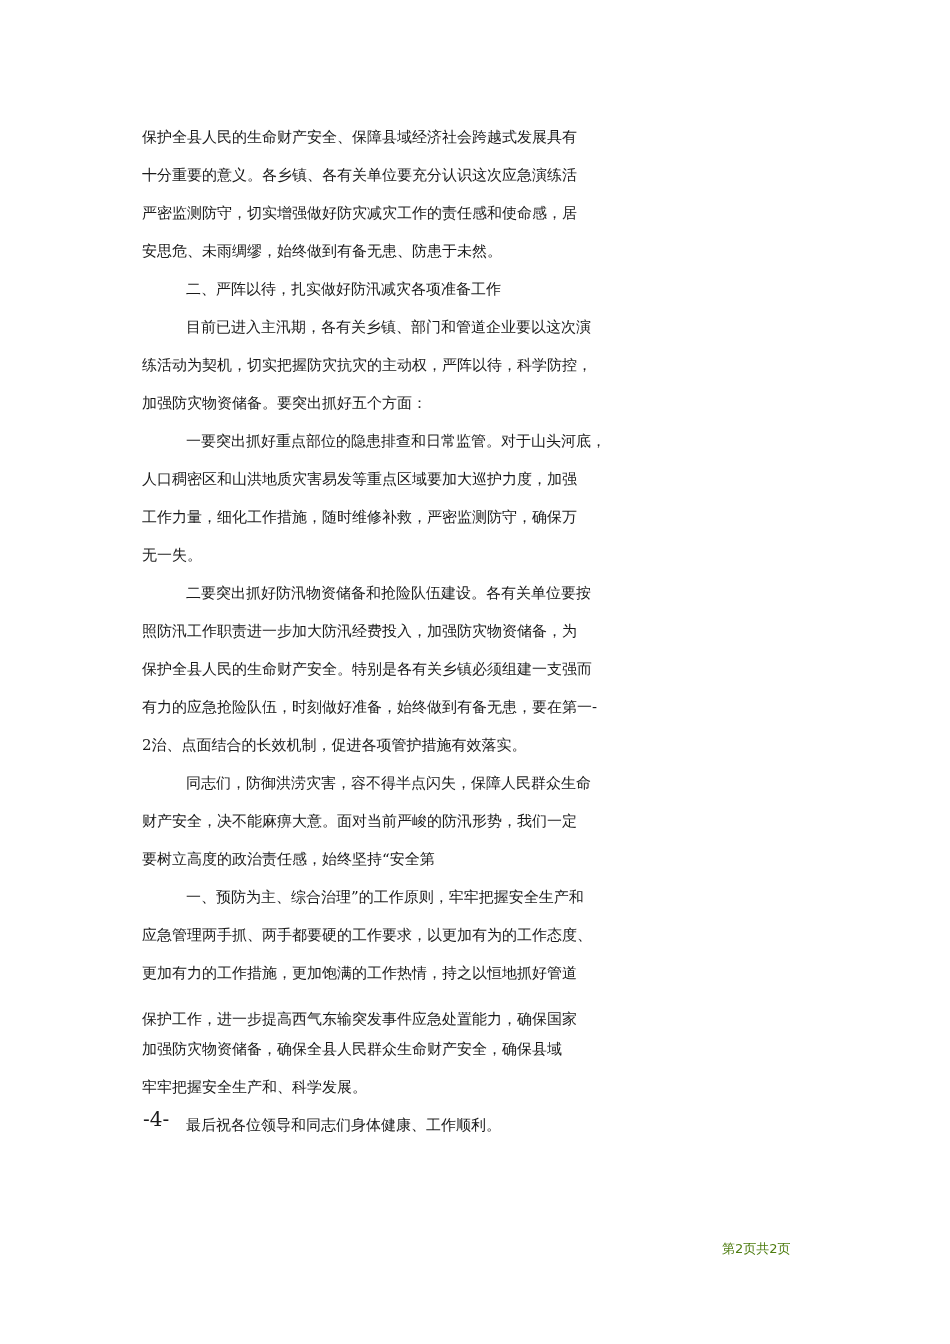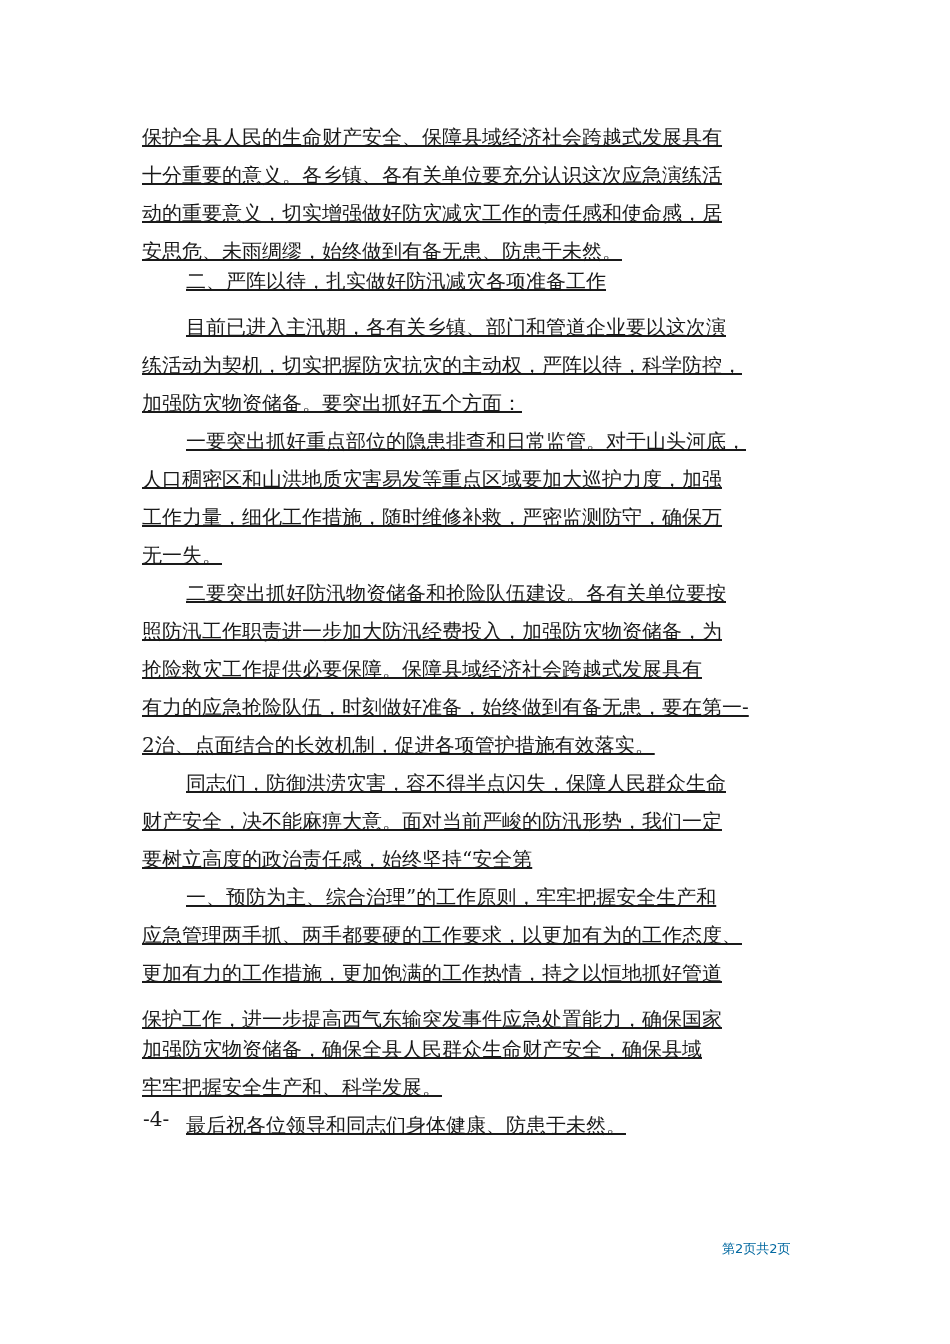--- a/index.html
+++ b/index.html
@@ -19,73 +19,72 @@
       position: absolute;
       left: 142px;
       top: 118px;
       width: 670px;
     }
     .line {
       position: absolute;
       left: 0;
       height: 38px;
       line-height: 38px;
-      font-size: 20px;
+      font-size: 15px;
       white-space: nowrap;
       letter-spacing: 0px;
-      text-decoration: underline;
     }
     .indent {
       left: 44px;
     }
     .page-marker {
       position: absolute;
       left: 143px;
       top: 1100px;
       font-size: 20px;
       line-height: 38px;
       font-family: "DejaVu Serif", "Liberation Serif", serif;
     }
     .footer {
       position: absolute;
       left: 722px;
       top: 1240px;
       font-size: 13px;
       font-family: "DejaVu Sans", "Liberation Sans", sans-serif;
-      color: #0369a1;
+      color: #4d7c0f;
     }
   </style>
 </head>
 <body>
 
 <div class="page">
   <div class="line" style="top:0px">保护全县人民的生命财产安全、保障县域经济社会跨越式发展具有</div>
   <div class="line" style="top:38px">十分重要的意义。各乡镇、各有关单位要充分认识这次应急演练活</div>
-  <div class="line" style="top:76px">动的重要意义，切实增强做好防灾减灾工作的责任感和使命感，居</div>
+  <div class="line" style="top:76px">严密监测防守，切实增强做好防灾减灾工作的责任感和使命感，居</div>
   <div class="line" style="top:114px">安思危、未雨绸缪，始终做到有备无患、防患于未然。</div>
-  <div class="line indent" style="top:144px">二、严阵以待，扎实做好防汛减灾各项准备工作</div>
+  <div class="line indent" style="top:152px">二、严阵以待，扎实做好防汛减灾各项准备工作</div>
   <div class="line indent" style="top:190px">目前已进入主汛期，各有关乡镇、部门和管道企业要以这次演</div>
   <div class="line" style="top:228px">练活动为契机，切实把握防灾抗灾的主动权，严阵以待，科学防控，</div>
   <div class="line" style="top:266px">加强防灾物资储备。要突出抓好五个方面：</div>
   <div class="line indent" style="top:304px">一要突出抓好重点部位的隐患排查和日常监管。对于山头河底，</div>
   <div class="line" style="top:342px">人口稠密区和山洪地质灾害易发等重点区域要加大巡护力度，加强</div>
   <div class="line" style="top:380px">工作力量，细化工作措施，随时维修补救，严密监测防守，确保万</div>
   <div class="line" style="top:418px">无一失。</div>
   <div class="line indent" style="top:456px">二要突出抓好防汛物资储备和抢险队伍建设。各有关单位要按</div>
   <div class="line" style="top:494px">照防汛工作职责进一步加大防汛经费投入，加强防灾物资储备，为</div>
-  <div class="line" style="top:532px">抢险救灾工作提供必要保障。保障县域经济社会跨越式发展具有</div>
+  <div class="line" style="top:532px">保护全县人民的生命财产安全。特别是各有关乡镇必须组建一支强而</div>
   <div class="line" style="top:570px">有力的应急抢险队伍，时刻做好准备，始终做到有备无患，要在第一-</div>
   <div class="line" style="top:608px">2治、点面结合的长效机制，促进各项管护措施有效落实。</div>
   <div class="line indent" style="top:646px">同志们，防御洪涝灾害，容不得半点闪失，保障人民群众生命</div>
   <div class="line" style="top:684px">财产安全，决不能麻痹大意。面对当前严峻的防汛形势，我们一定</div>
   <div class="line" style="top:722px">要树立高度的政治责任感，始终坚持“安全第</div>
   <div class="line indent" style="top:760px">一、预防为主、综合治理”的工作原则，牢牢把握安全生产和</div>
   <div class="line" style="top:798px">应急管理两手抓、两手都要硬的工作要求，以更加有为的工作态度、</div>
   <div class="line" style="top:836px">更加有力的工作措施，更加饱满的工作热情，持之以恒地抓好管道</div>
   <div class="line" style="top:882px">保护工作，进一步提高西气东输突发事件应急处置能力，确保国家</div>
   <div class="line" style="top:912px">加强防灾物资储备，确保全县人民群众生命财产安全，确保县域</div>
   <div class="line" style="top:950px">牢牢把握安全生产和、科学发展。</div>
-  <div class="line indent" style="top:988px">最后祝各位领导和同志们身体健康、防患于未然。</div>
+  <div class="line indent" style="top:988px">最后祝各位领导和同志们身体健康、工作顺利。</div>
 </div>
 
 <div class="page-marker">-4-</div>
 
 <div class="footer">第2页共2页</div>
 
 </body></html>

